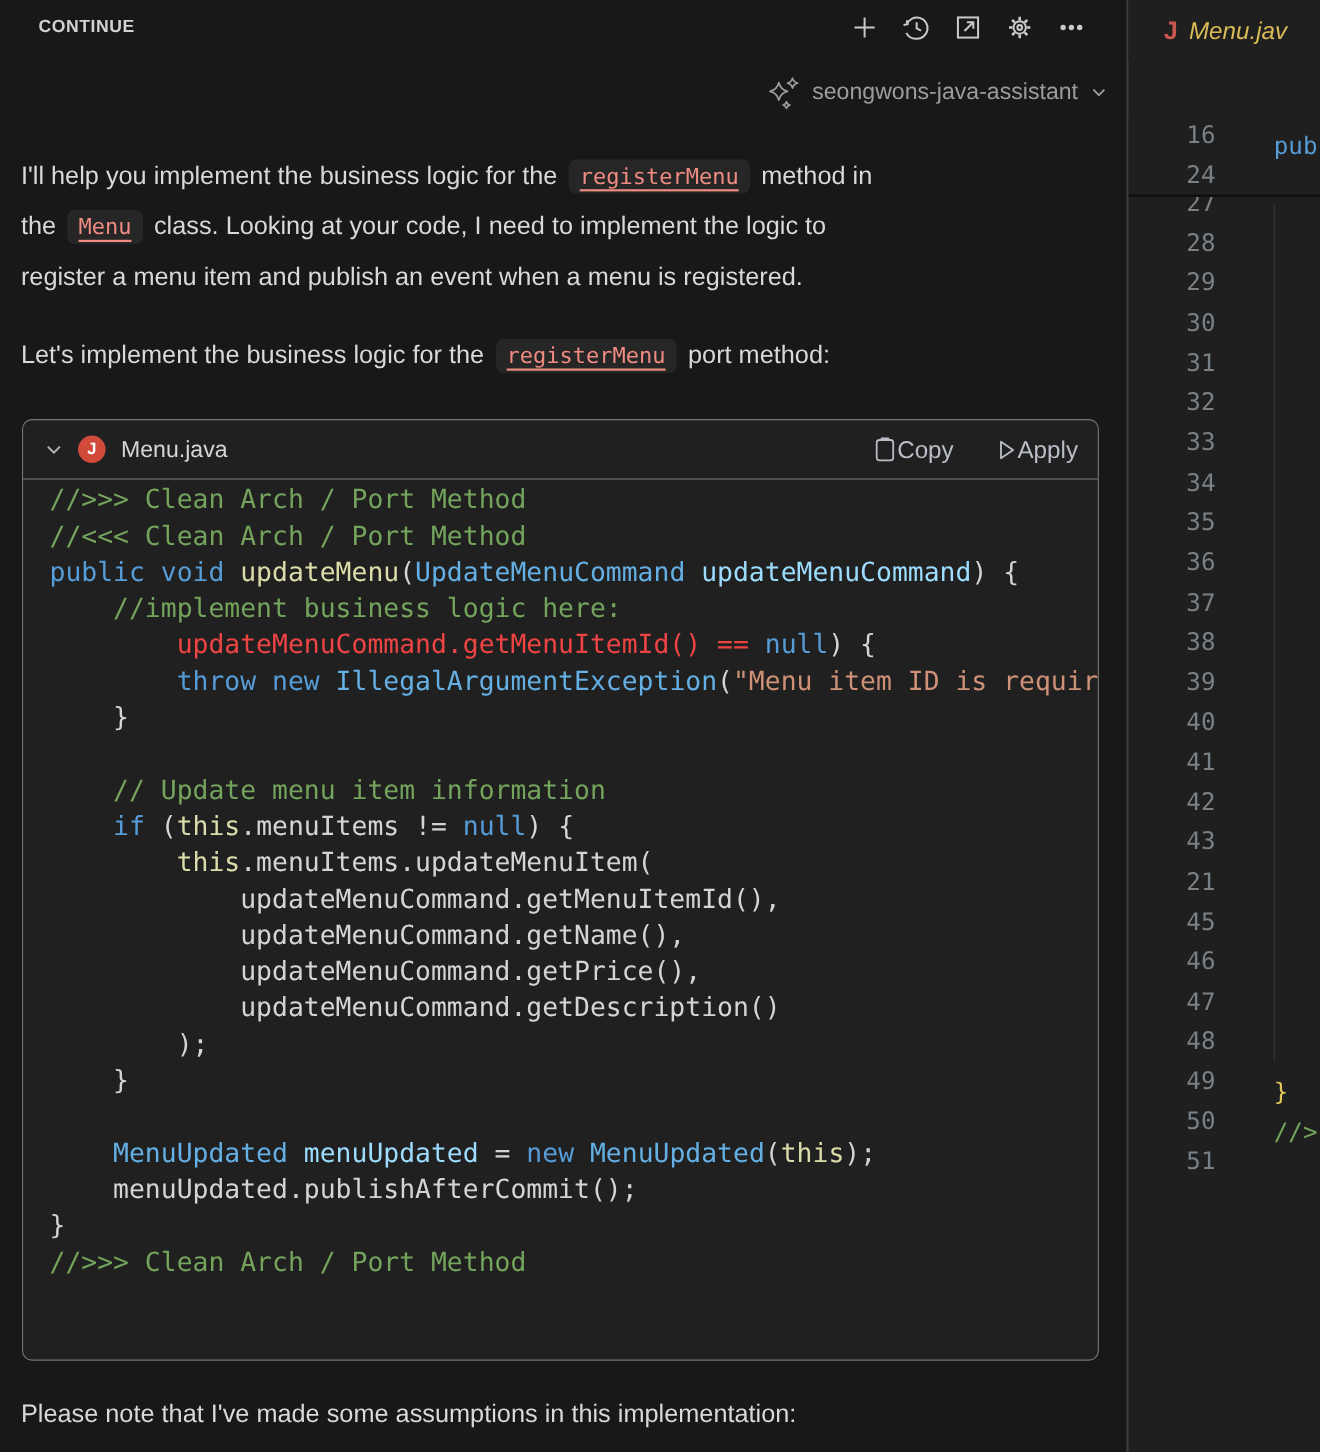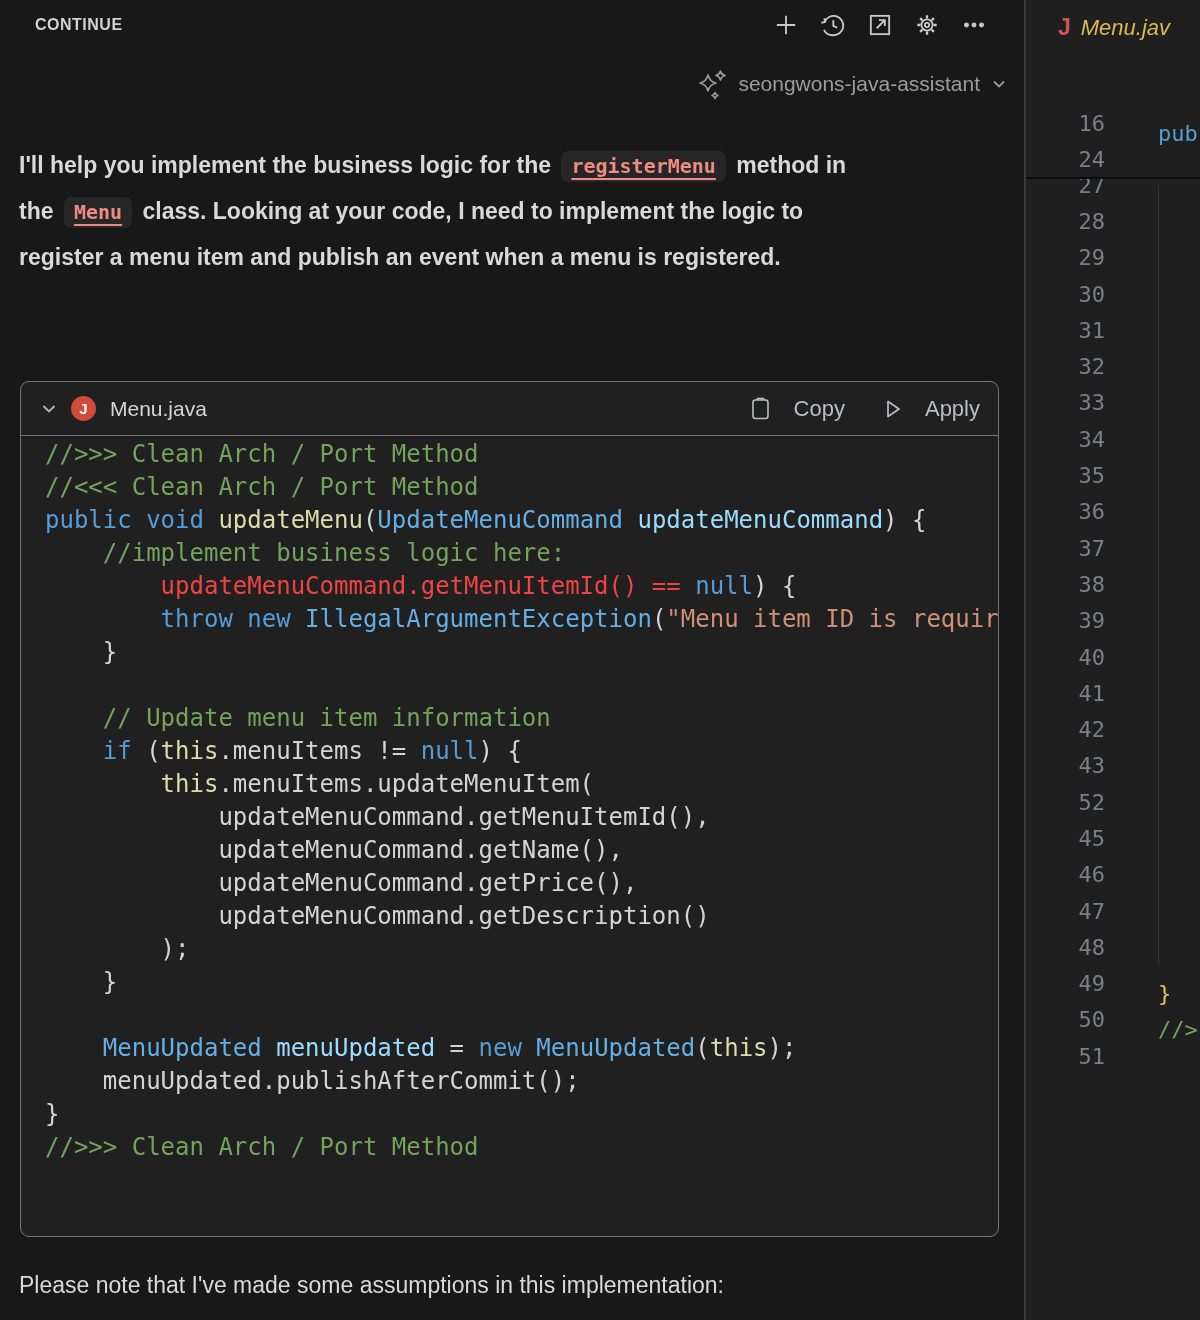--- a/index.html
+++ b/index.html
@@ -13,39 +13,39 @@
                 letter-spacing:.5px; color:#d2d2d2; }
   .toolbar { position:absolute; left:771px; top:10px; display:flex; gap:17px; }
   .tb-btn { width:30px; height:30px; display:flex; align-items:center; justify-content:center;
             cursor:pointer; color:#c9c9c9; }
   .tb-btn svg { stroke:#c9c9c9; }
 
   .assistant-row { position:absolute; top:66px; right:16px; height:36px; display:flex;
                    align-items:center; gap:10px; color:#9c9c9c; font-size:21px; cursor:pointer; }
 
   .para { position:absolute; left:19px; width:990px; color:#d9d9d9; font-size:23px; }
-  .rich-line { height:46px; line-height:46px; white-space:nowrap;font-weight:bold; }
+  .rich-line { height:46px; line-height:34px; white-space:nowrap; }
   .p1 { top:142px; } .p2 { top:305px; } .p3 { top:1262px; line-height:46px; }
   .chip { font-family:"DejaVu Sans Mono", monospace; font-size:20px; color:#ef8b82;
           background:#262626; border-radius:7px; padding:3px 10px 4px;
           text-decoration:underline; text-decoration-thickness:2px; text-underline-offset:5px;
           margin:0 4px; }
 
   
   .code-card { position:absolute; left:20px; top:381px; width:979px; height:856px;
                background:#202020; border:1px solid #757575; border-radius:9px; overflow:hidden; }
   .card-header { height:54px; display:flex; align-items:center; padding:0 18px; gap:12px;
                  border-bottom:1px solid #757575; }
   .hdr-chevron { display:flex; align-items:center; cursor:pointer; }
   .j-badge { width:25px; height:25px; border-radius:50%; background:#d14a3a; color:#ffffff;
              font-weight:bold; font-size:15px; display:flex; align-items:center;
              justify-content:center; }
   .filename { font-size:21px; color:#d6d6d6; margin-left:2px; }
   .hdr-actions { margin-left:auto; display:flex; align-items:center; gap:38px; }
-  .hdr-btn { display:flex; align-items:center; gap:22px; color:#b9bec6; font-size:22px; cursor:pointer; }
+  .hdr-btn { display:flex; align-items:center; gap:0; color:#b9bec6; font-size:22px; cursor:pointer; }
   .code-area { padding:2px 0 0 24px; font-family:"DejaVu Sans Mono", monospace;
                font-size:24px; overflow:hidden; }
   .code-line { height:33px; line-height:33px; white-space:pre; }
 
   
   .editor { position:absolute; left:1024px; top:0; width:176px; height:1320px;
             background:#1f1f1f; border-left:2px solid #3a3a3a; }
   .tabbar { position:absolute; left:0; top:0; right:0; height:55px; background:#1c1c1c; }
   .tab { height:55px; display:flex; align-items:center; padding-left:32px; gap:10px;
          background:#1f1f1f; white-space:nowrap; overflow:hidden; cursor:pointer; }
@@ -120,20 +120,23 @@
       <svg width="18" height="18" viewBox="0 0 18 18" fill="none" stroke="#9a9a9a" stroke-width="1.8">
           <path d="M4 6.5 L9 11.5 L14 6.5"></path>
         </svg>
     </div>
 
     <div class="para p1">
         <div class="rich-line"><span>I'll help you implement the business logic for the </span><code class="chip" style="color: rgb(239, 139, 130);">registerMenu</code><span> method in</span></div>
         <div class="rich-line"><span>the </span><code class="chip" style="color: rgb(239, 139, 130);">Menu</code><span> class. Looking at your code, I need to implement the logic to</span></div>
         <div class="rich-line"><span>register a menu item and publish an event when a menu is registered.</span></div>
       </div>
+    <div class="para p2">
+        <div class="rich-line"><span>Let's implement the business logic for the </span><code class="chip" style="color: rgb(239, 139, 130);">registerMenu</code><span> port method:</span></div>
+      </div>
 
     <div class="code-card">
       <div class="card-header">
         <span class="hdr-chevron">
           <svg width="20" height="20" viewBox="0 0 20 20" fill="none" stroke="#b5b5b5" stroke-width="1.8">
               <path d="M4.5 7 L10 12.5 L15.5 7"></path>
             </svg>
         </span>
         <span class="j-badge">J</span>
         <span class="filename">Menu.java</span>
@@ -201,21 +204,21 @@
         <div class="ed-row"><div class="ed-num">34</div><div class="ed-code"></div></div>
         <div class="ed-row"><div class="ed-num">35</div><div class="ed-code"></div></div>
         <div class="ed-row"><div class="ed-num">36</div><div class="ed-code"></div></div>
         <div class="ed-row"><div class="ed-num">37</div><div class="ed-code"></div></div>
         <div class="ed-row"><div class="ed-num">38</div><div class="ed-code"></div></div>
         <div class="ed-row"><div class="ed-num">39</div><div class="ed-code"></div></div>
         <div class="ed-row"><div class="ed-num">40</div><div class="ed-code"></div></div>
         <div class="ed-row"><div class="ed-num">41</div><div class="ed-code"></div></div>
         <div class="ed-row"><div class="ed-num">42</div><div class="ed-code"></div></div>
         <div class="ed-row"><div class="ed-num">43</div><div class="ed-code"></div></div>
-        <div class="ed-row"><div class="ed-num">52</div><div class="ed-code"></div></div>
+        <div class="ed-row"><div class="ed-num">21</div><div class="ed-code"></div></div>
         <div class="ed-row"><div class="ed-num">45</div><div class="ed-code"></div></div>
         <div class="ed-row"><div class="ed-num">46</div><div class="ed-code"></div></div>
         <div class="ed-row"><div class="ed-num">47</div><div class="ed-code"></div></div>
         <div class="ed-row"><div class="ed-num">48</div><div class="ed-code"></div></div>
         <div class="ed-row"><div class="ed-num">49</div><div class="ed-code"><span style="color: rgb(226, 199, 90);">}</span></div></div>
         <div class="ed-row"><div class="ed-num">50</div><div class="ed-code"><span style="color: rgb(116, 163, 92);">//&gt;</span></div></div>
         <div class="ed-row"><div class="ed-num">51</div><div class="ed-code"></div></div>
       </div>
     <div class="sticky">
         <div class="ed-row"><div class="ed-num">16</div><div class="ed-code"><span style="color: rgb(86, 156, 214);">pub</span></div></div>

